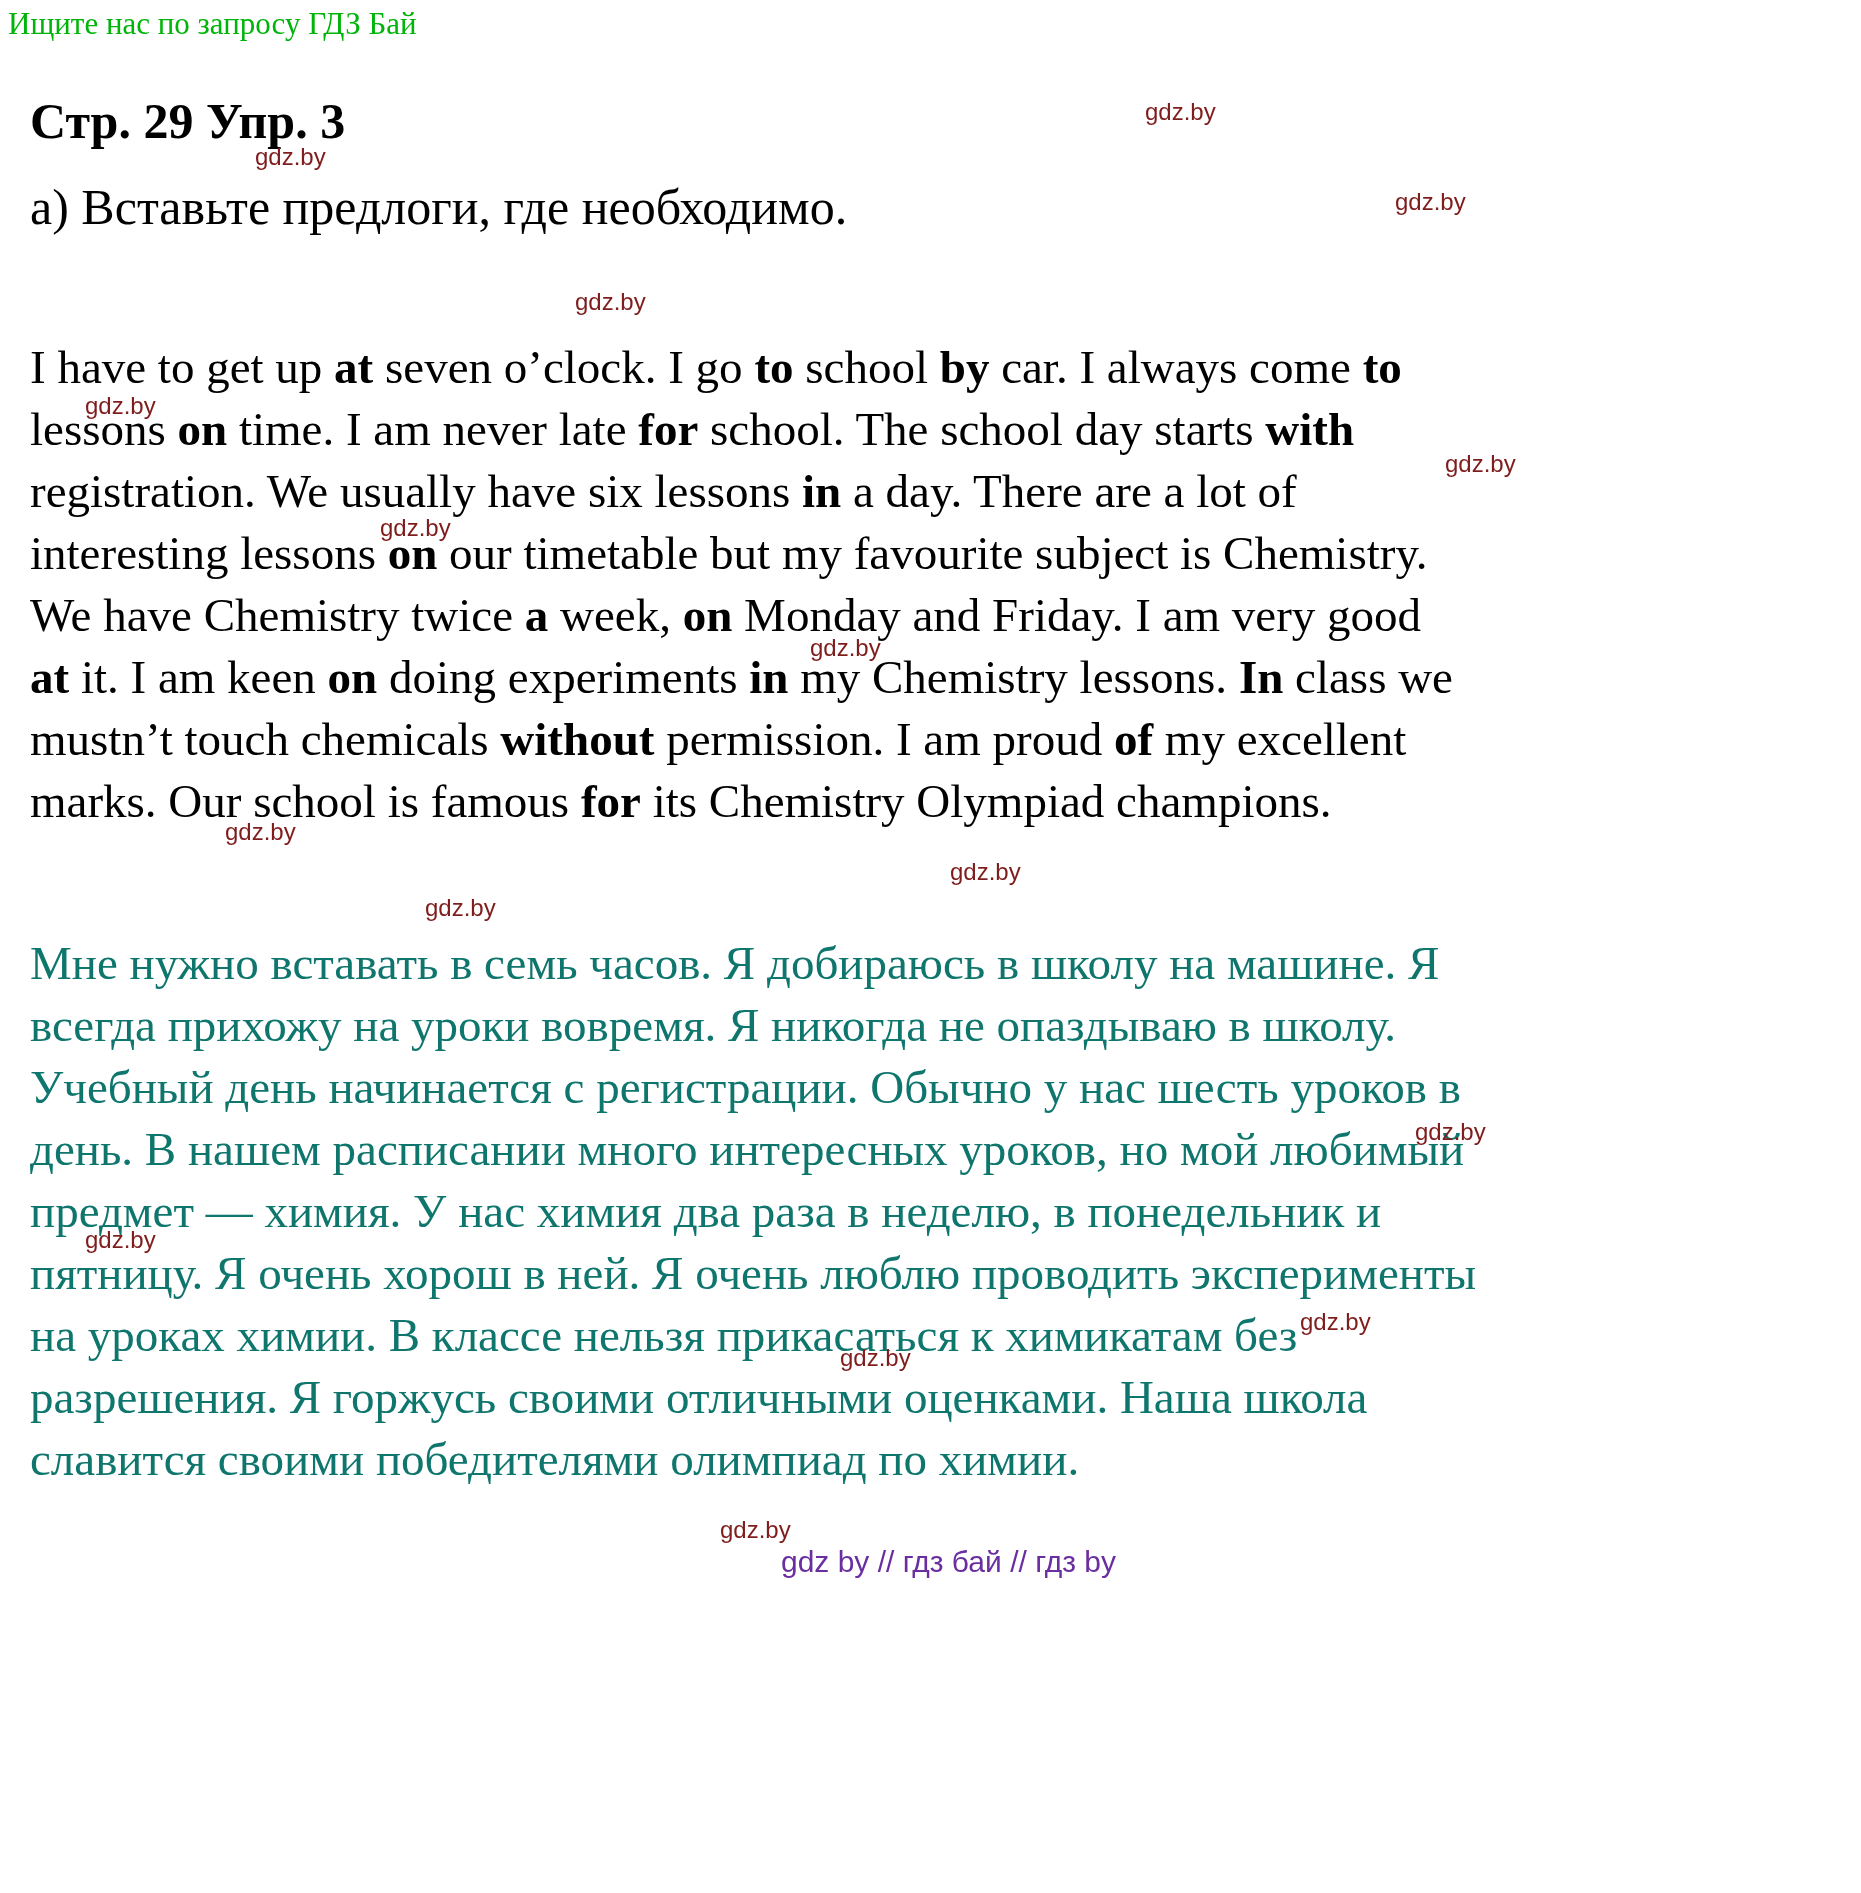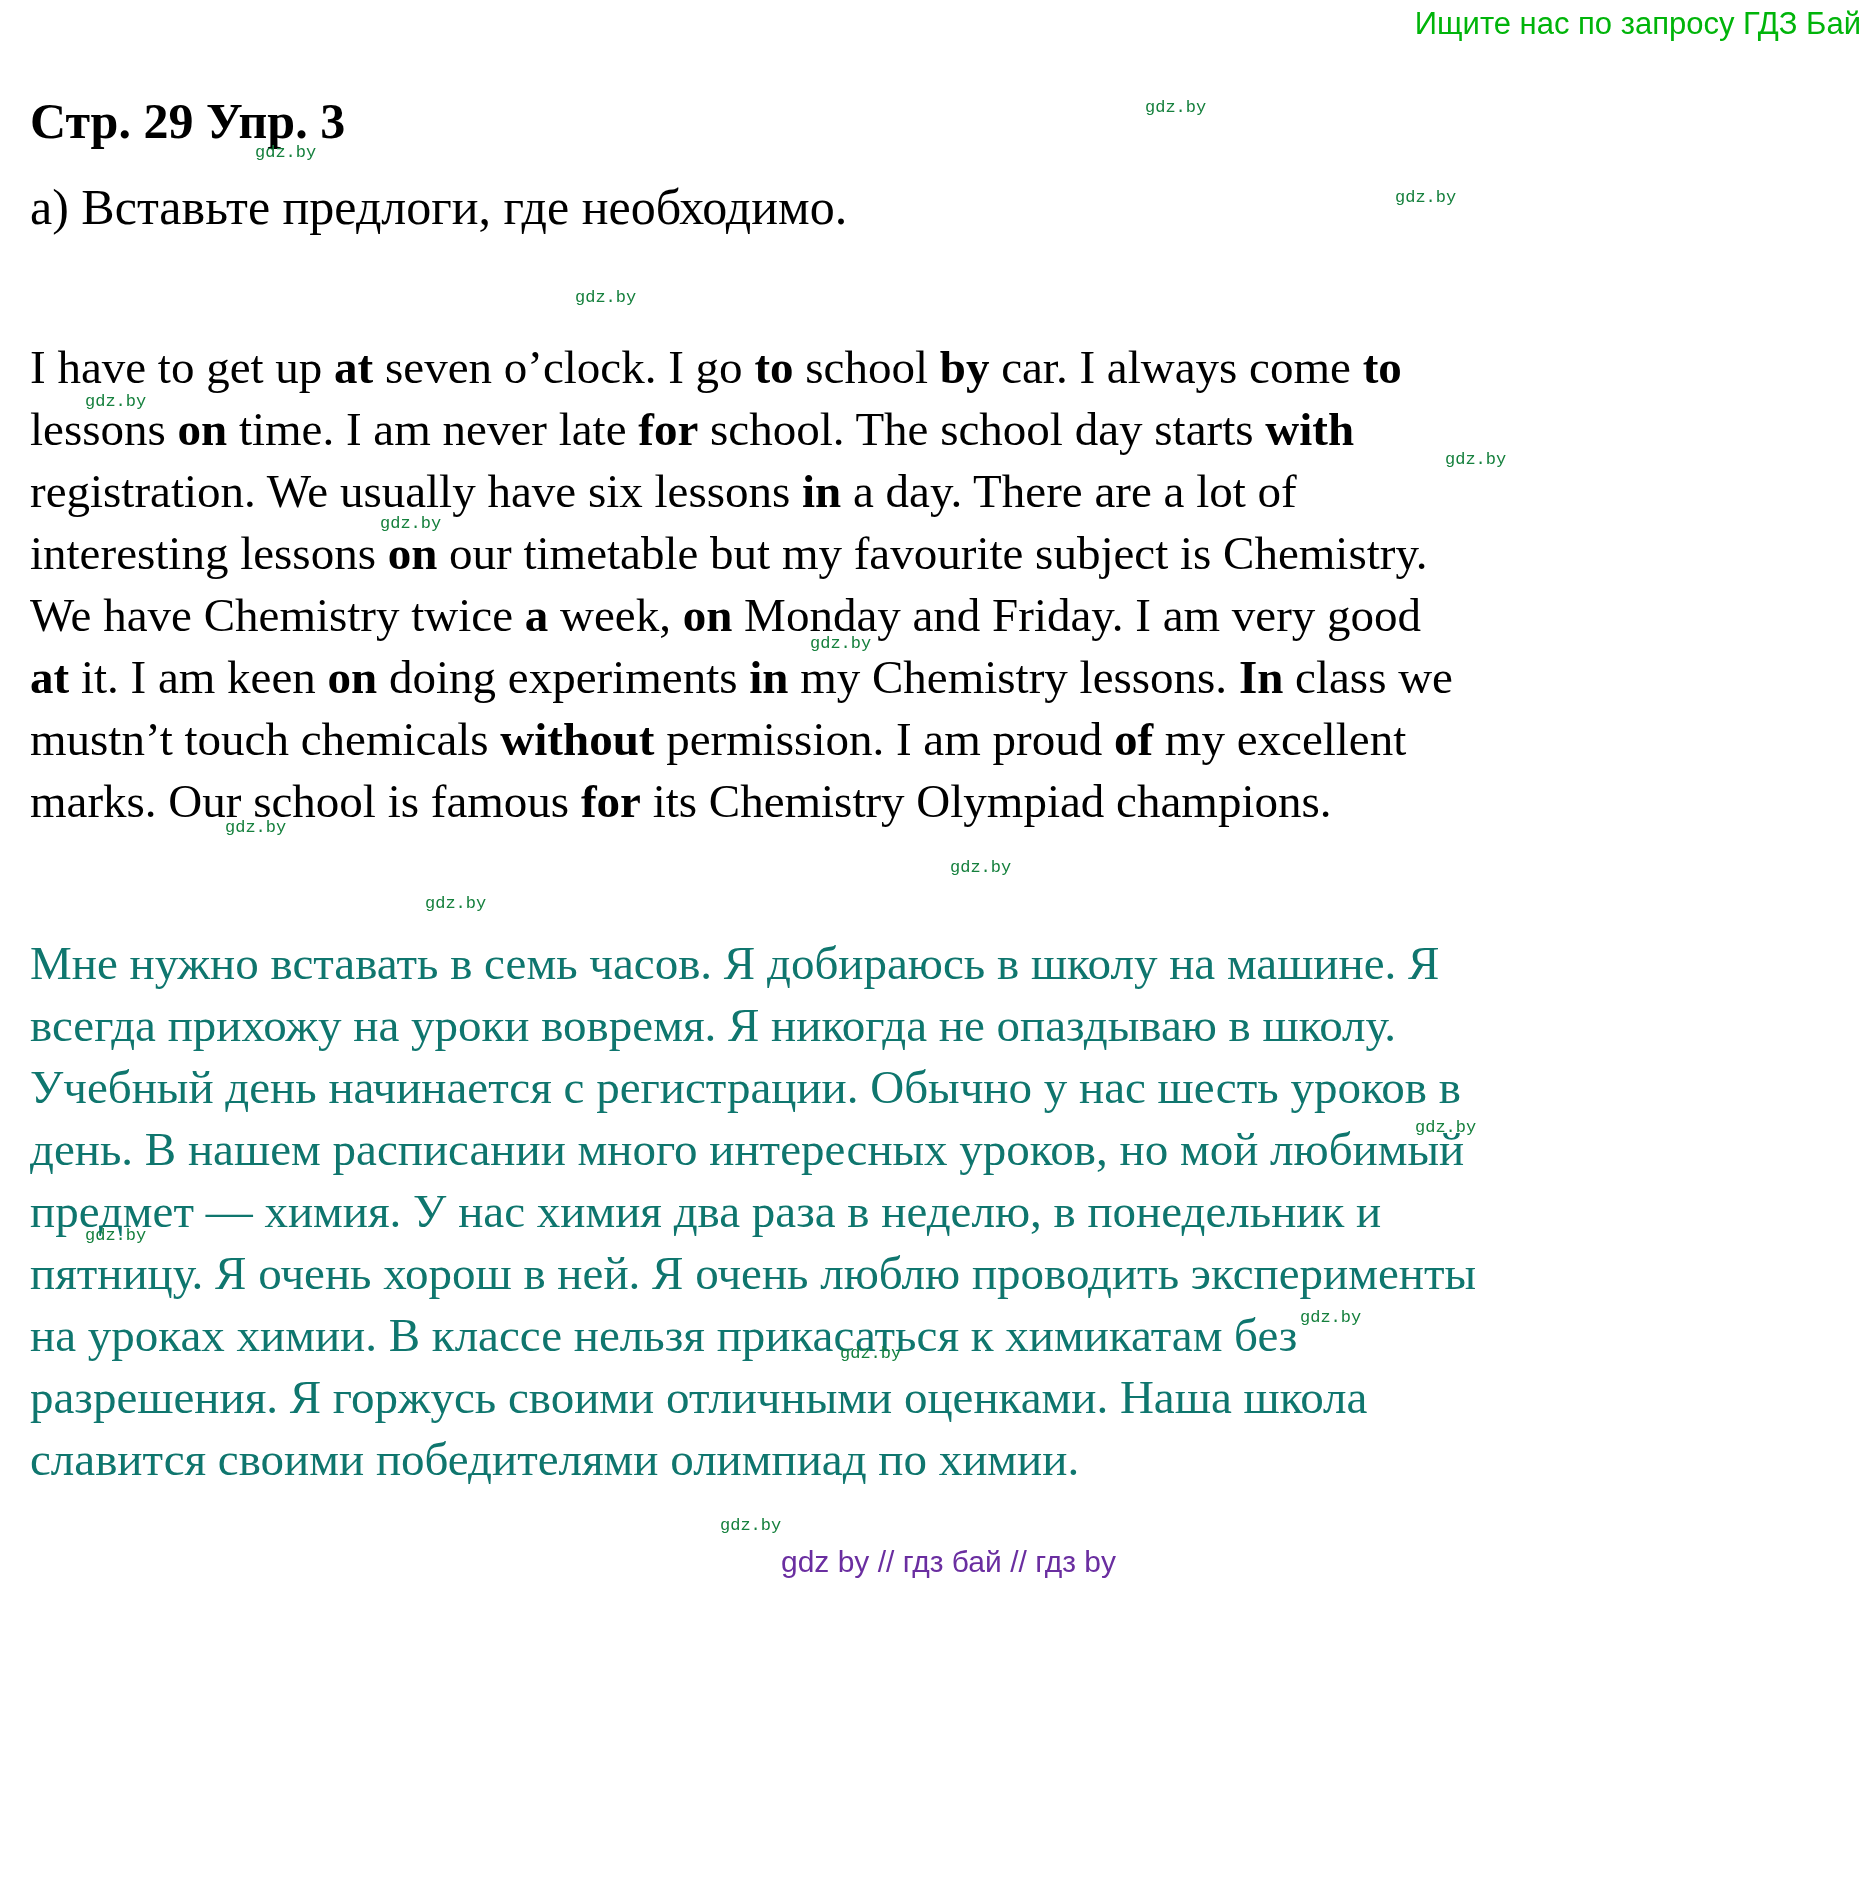--- a/index.html
+++ b/index.html
@@ -11,22 +11,22 @@
     font-family: "Liberation Serif", serif;
     color: #000000;
     overflow: hidden;
   }
 
   .promo-header {
     position: absolute;
     top: 6px;
     left: 0;
     width: 100%;
-    text-align: right;
-    font-family: Liberation Sans, sans-serif;
+    text-align: left;
+    font-family: Liberation Serif, serif;
     font-size: 31px;
     color: #00b40a;
     padding-left: 8px;
   }
 
   .page-title {
     position: absolute;
     left: 30px;
     top: 92px;
     font-size: 50px;
@@ -69,23 +69,23 @@
     width: 100%;
     text-align: center;
     font-family: "Liberation Sans", sans-serif;
     font-size: 30px;
     color: #6a2ea0;
     margin-left: 18px;
   }
 
   .wm {
     position: absolute;
-    font-family: Liberation Mono, monospace;
-    font-size: 17px;
-    color: #15803d;
+    font-family: Liberation Sans, sans-serif;
+    font-size: 24px;
+    color: #7f1d1d;
     white-space: nowrap;
   }
   .wm-1  { left: 1145px; top: 98px;  }
   .wm-2  { left: 255px;  top: 143px; }
   .wm-3  { left: 1395px; top: 188px; }
   .wm-4  { left: 575px;  top: 288px; }
   .wm-5  { left: 85px;   top: 392px; }
   .wm-6  { left: 1445px; top: 450px; }
   .wm-7  { left: 380px;  top: 514px; }
   .wm-8  { left: 810px;  top: 634px; }

